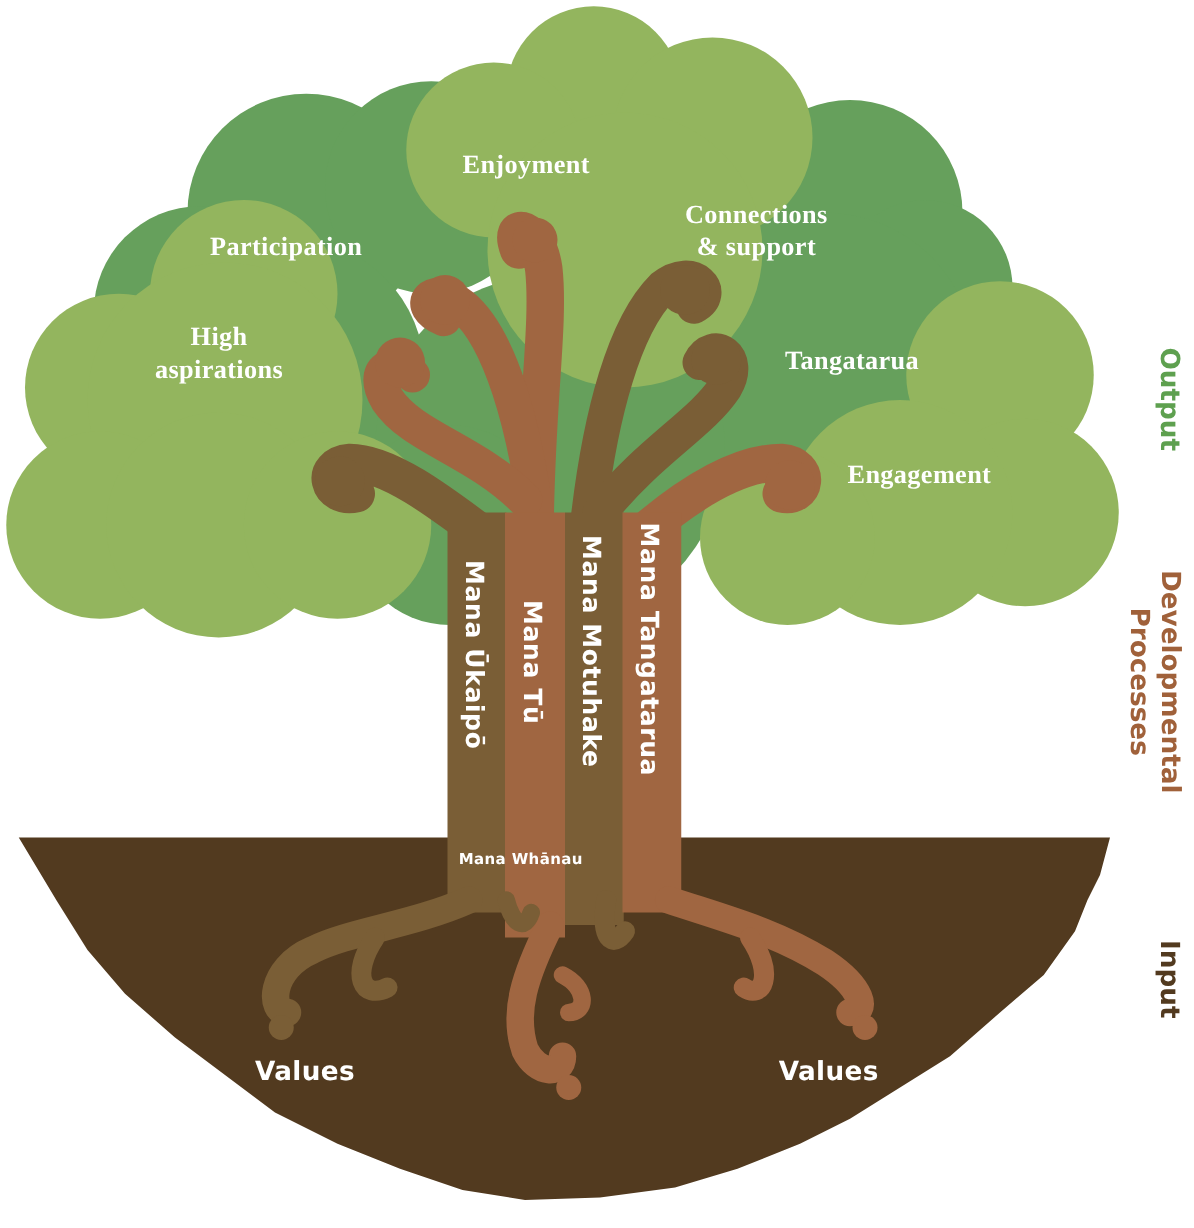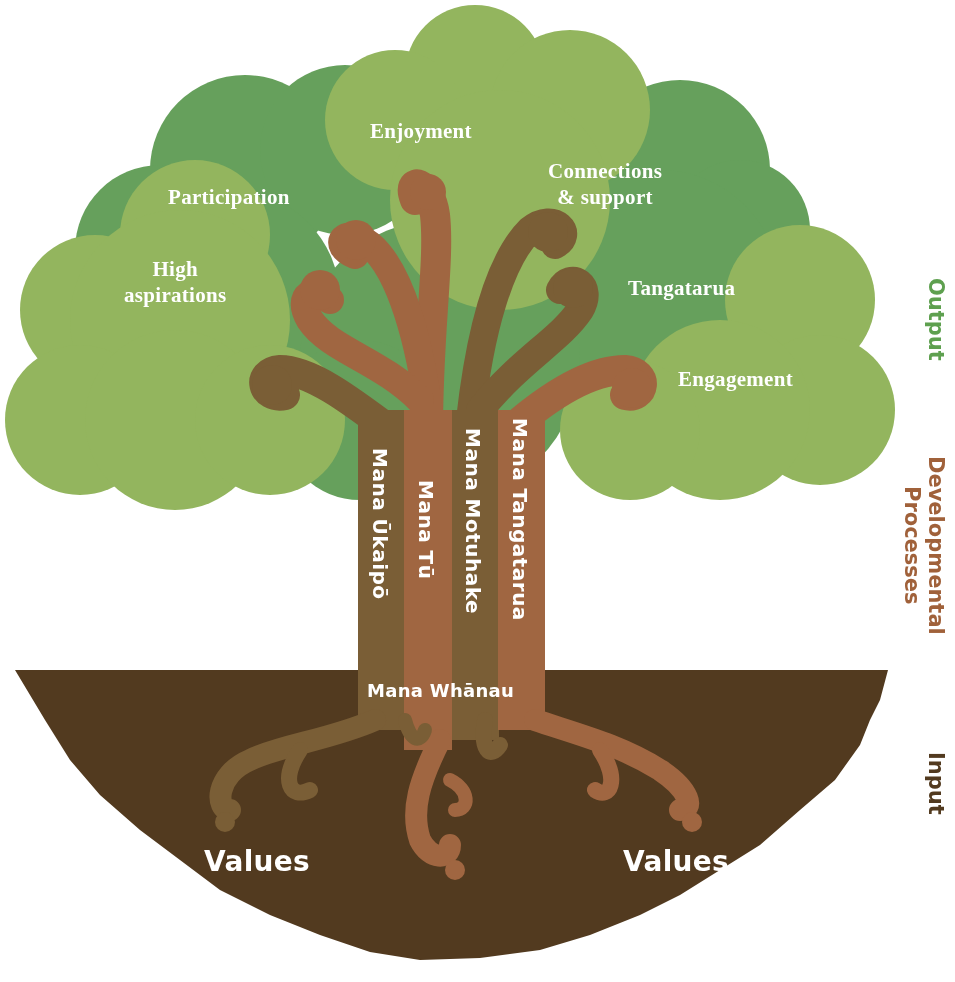--- a/index.html
+++ b/index.html
@@ -3,21 +3,21 @@
 <meta charset="utf-8">
 <style>
   html, body { margin: 0; padding: 0; background: #ffffff; }
   body { width: 955px; height: 982px; position: relative; overflow: hidden;
          font-family: "DejaVu Sans", "Liberation Sans", sans-serif; }
   #stage { position: absolute; left: 0; top: 0; width: 955px; height: 982px; }
   svg { position: absolute; left: 0; top: 0; }
   .lbl { position: absolute; color: #ffffff; font-weight: bold; text-align: center;
          line-height: 1.25; white-space: nowrap; letter-spacing: 0.3px; }
   .canopy-lbl { font-size: 21px; font-family: Liberation Serif, serif; }
-  .root-lbl { font-size: 28px; }
+  .root-lbl { font-size: 21px; }
   .trunk-lbl { position: absolute; color: #fff; font-weight: bold; font-size: 20px;
                writing-mode: vertical-rl; white-space: nowrap; letter-spacing: 0.5px; }
   .side-lbl { position: absolute; font-weight: bold; font-size: 21px;
               writing-mode: vertical-rl; white-space: nowrap; text-align: center; line-height: 1.15; }
 </style>
 </head>
 <body>
 
 <div id="stage">
   <svg width="955" height="982" viewBox="0 0 955 982">
@@ -99,21 +99,21 @@
   <div class="lbl canopy-lbl" style="left:124px; top:256px; white-space:pre-line;">High
 aspirations</div>
   <div class="lbl canopy-lbl" style="left:628px; top:275px;">Tangatarua</div>
   <div class="lbl canopy-lbl" style="left:666px; top:366px;margin-left:12px;">Engagement</div>
 
   <div class="trunk-lbl" style="left:368px; top:448px;">Mana Ūkaipō</div>
   <div class="trunk-lbl" style="left:414px; top:480px;">Mana Tū</div>
   <div class="trunk-lbl" style="left:461px; top:428px;">Mana Motuhake</div>
   <div class="trunk-lbl" style="left:508px; top:418px;">Mana Tangatarua</div>
 
-  <div class="lbl" style="left:367px; top:680px; font-size:18px;">Mana Whānau</div>
+  <div class="lbl" style="left:367px; top:680px; font-size:12px;">Mana Whānau</div>
 
   <div class="lbl root-lbl" style="left:204px; top:844px;">Values</div>
   <div class="lbl root-lbl" style="left:623px; top:844px;">Values</div>
 
   <div class="side-lbl" style="left:924px; top:278px; color:#5ea04f;">Output</div>
   <div class="side-lbl" style="left:900px; top:456px; color:#a0613a; white-space:pre-line;">Developmental
 Processes</div>
   <div class="side-lbl" style="left:924px; top:752px; color:#523a1f;">Input</div>
 </div>
 

